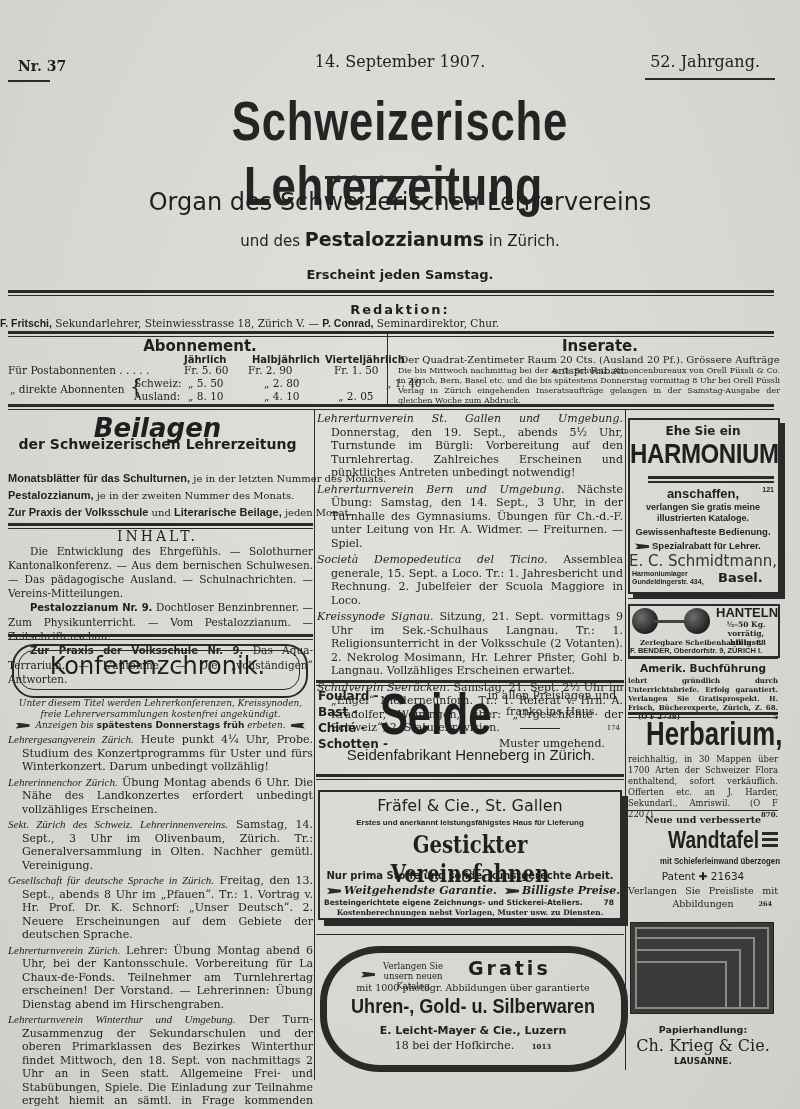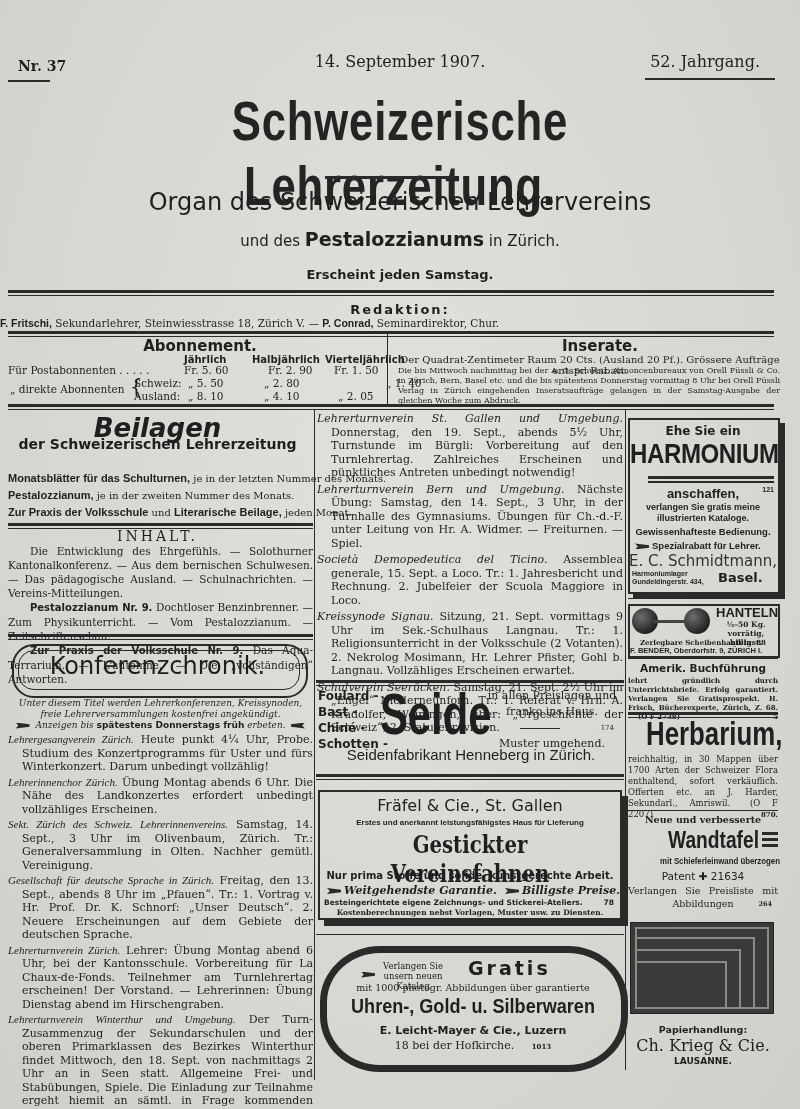--- a/index.html
+++ b/index.html
@@ -164,21 +164,21 @@
   </div>
   <div class="dbl" style="left:8px; top:331px; width:766px;"></div>
 
   <div class="abs abo-title">Abonnement.</div>
   <div class="abs abo-h" style="left:184px;">Jährlich</div>
   <div class="abs abo-h" style="left:252px;">Halbjährlich</div>
   <div class="abs abo-h" style="left:325px;">Vierteljährlich</div>
 
   <div class="abs abo-row" style="left:8px; top:364px;">Für Postabonnenten . . . . .</div>
   <div class="abs abo-row" style="left:184px; top:364px;">Fr. 5. 60</div>
-  <div class="abs abo-row" style="left:268px; top:364px;">Fr. 2. 90</div>
+  <div class="abs abo-row" style="left:248px; top:364px;">Fr. 2. 90</div>
   <div class="abs abo-row" style="left:334px; top:364px;">Fr. 1. 50</div>
 
   <div class="abs abo-row" style="left:10px; top:383px;">„ direkte Abonnenten</div>
   <div class="abs abo-row" style="left:130px; top:376px; font-size:20px; line-height:20px;">{</div>
   <div class="abs abo-row" style="left:134px; top:377px;">Schweiz:</div>
   <div class="abs abo-row" style="left:188px; top:377px;">„ 5. 50</div>
   <div class="abs abo-row" style="left:264px; top:377px;">„ 2. 80</div>
   <div class="abs abo-row" style="left:338px; top:377px;margin-left:48px;">„ 1. 40</div>
 
   <div class="abs abo-row" style="left:134px; top:390px;">Ausland:</div>
@@ -258,21 +258,21 @@
     <div>Bast -</div>
     <div>Chiné -</div>
     <div>Schotten -</div>
   </div>
   <div class="abs seide-word">Seide</div>
   <div class="abs seide-r">
     <div>in allen Preislagen und</div>
     <div>franko ins Haus.</div>
     <div style="position:relative; height:16px;">
       <span style="position:absolute; left:38px; top:8px; width:40px; height:1px; background:#2a2a2a;"></span>
-      <span style="position:absolute; right:8px; font-size:7px;margin-left:16px;">174</span>
+      <span style="position:absolute; right:2px; font-size:7px;margin-left:16px;">174</span>
     </div>
     <div>Muster umgehend.</div>
   </div>
   <div class="abs seide-f">Seidenfabrikant Henneberg in Zürich.</div>
   <div class="dbl" style="left:316px; top:774px; width:308px;"></div>
 
   <div class="abs fr-box"></div>
   <div class="abs fr-t">Fräfel &amp; Cie., St. Gallen</div>
   <div class="abs fr-s">Erstes und anerkannt leistungsfähigstes Haus für Lieferung</div>
   <div class="abs fr-g">Gestickter Vereinsfahnen</div>

